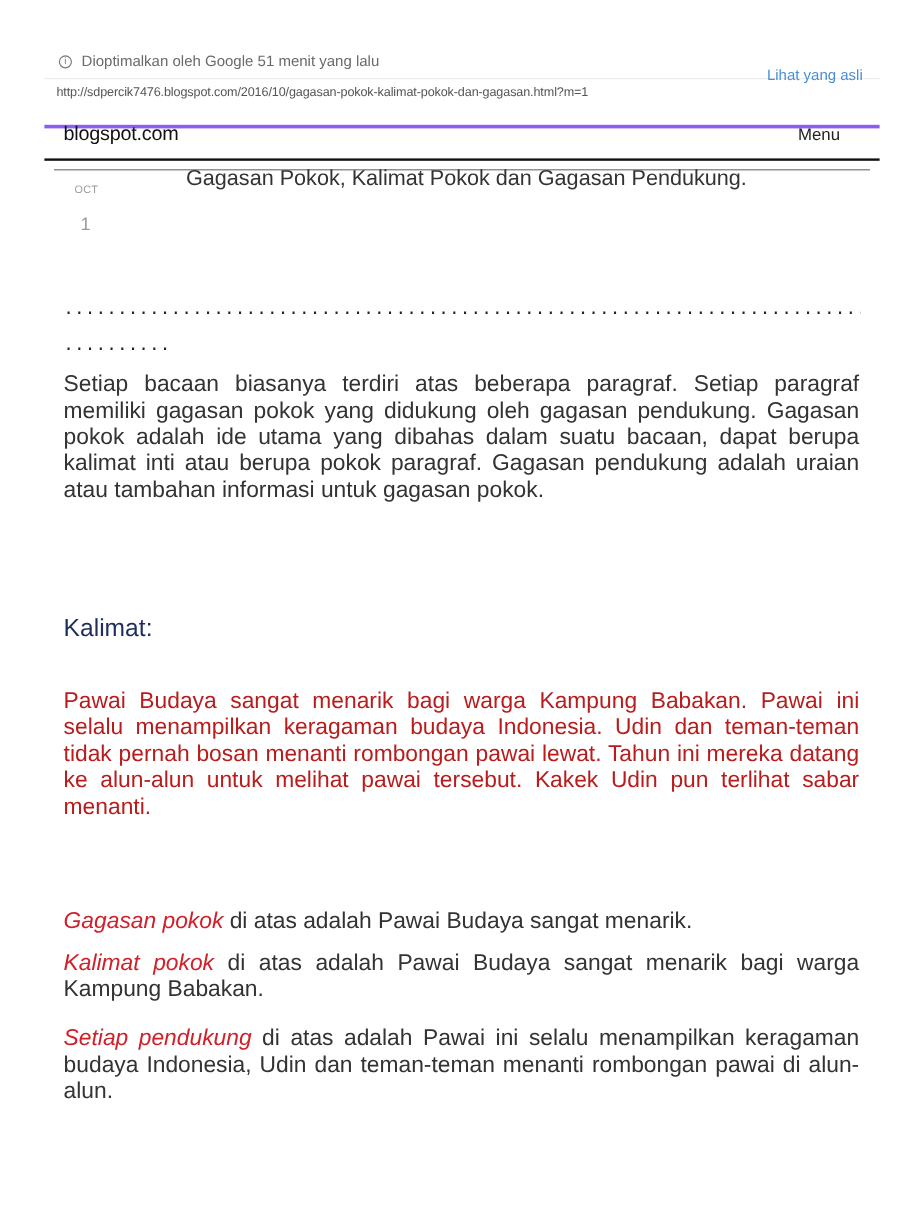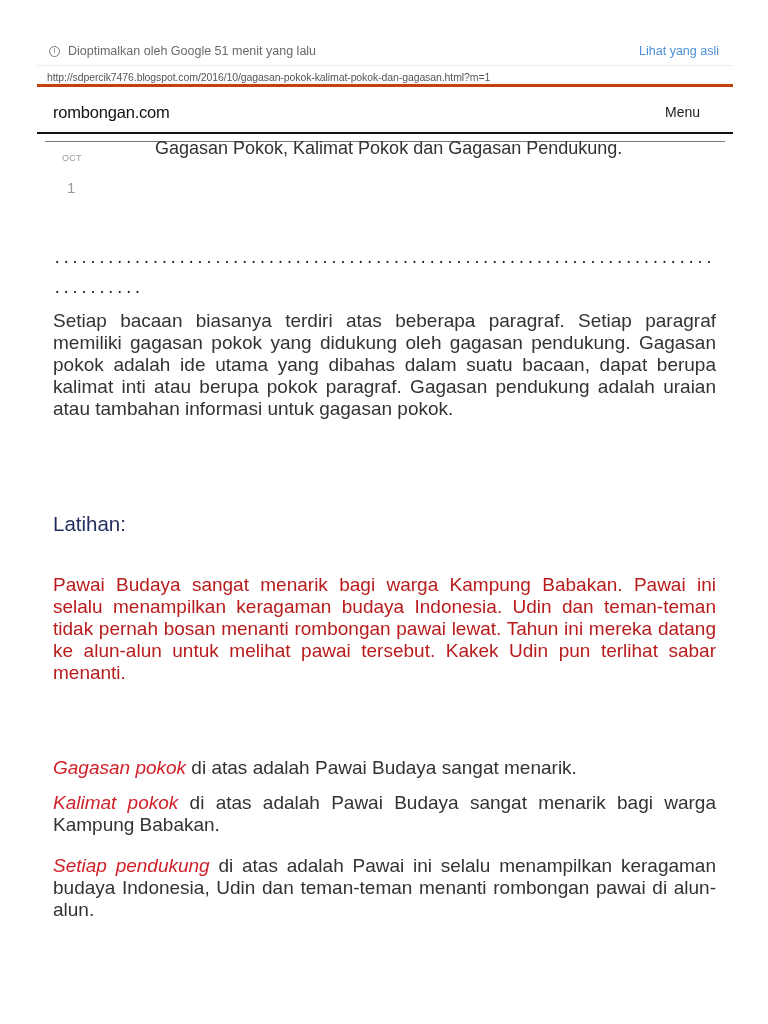--- a/index.html
+++ b/index.html
@@ -15,26 +15,26 @@
       position: absolute; left: 12px; top: 4px;
       font-size: 12.5px; color: #6a6a6a; display: flex; align-items: center;
     }
     .info-icon {
       width: 11px; height: 11px; border: 1px solid #7a7a7a; border-radius: 50%;
       display: inline-flex; align-items: center; justify-content: center;
       font-size: 8px; color: #7a7a7a; margin-right: 8px; line-height: 1;
       font-family: "DejaVu Sans", sans-serif;
     }
     .topbar .orig {
-      position: absolute; right: 14px; top: 4px; font-size: 12.5px; color: #4a8fd6;
+      position: absolute; right: 14px; top: 16px; font-size: 12.5px; color: #4a8fd6;
       text-decoration: none; cursor: pointer;
     }
     .urlbar {
-      position: absolute; left: 37px; top: 67px; width: 696px; height: 20px;
-      border-bottom: 3px solid #c2410c;
+      position: absolute; left: 37px; top: 67px; width: 696px; height: 40px;
+      border-bottom: 3px solid #8b5cf6;
     }
     .urlbar .url {
       position: absolute; left: 10px; top: 4px; font-size: 10.5px; color: #555;
       letter-spacing: -0.1px;
     }
     .siteheader {
       position: absolute; left: 37px; top: 92px; width: 696px; height: 42px;
       border-bottom: 2px solid #111;
     }
     .siteheader .brand {
@@ -83,35 +83,35 @@
     <span>Dioptimalkan oleh Google 51 menit yang lalu</span>
   </div>
   <a class="orig">Lihat yang asli</a>
 </div>
 
 <div class="urlbar">
   <span class="url">http://sdpercik7476.blogspot.com/2016/10/gagasan-pokok-kalimat-pokok-dan-gagasan.html?m=1</span>
 </div>
 
 <div class="siteheader">
-  <span class="brand">rombongan.com</span>
+  <span class="brand">blogspot.com</span>
   <span class="menu">Menu</span>
 </div>
 <div class="thinline"></div>
 
 <div class="date-month">OCT</div>
 <div class="date-day">1</div>
 <h1 class="post-title" style="font-weight:normal;">Gagasan Pokok, Kalimat Pokok dan Gagasan Pendukung.</h1>
 
 <div class="dots dots1">....................................................................................................</div>
 <div class="dots dots2">..........</div>
 
 <p class="para p1">Setiap bacaan biasanya terdiri atas beberapa paragraf. Setiap paragraf memiliki gagasan pokok yang didukung oleh gagasan pendukung. Gagasan pokok adalah ide utama yang dibahas dalam suatu bacaan, dapat berupa kalimat inti atau berupa pokok paragraf. Gagasan pendukung adalah uraian atau tambahan informasi untuk gagasan pokok.</p>
 
-<div class="latihan-label">Latihan:</div>
+<div class="latihan-label">Kalimat:</div>
 <p class="para p2">Pawai Budaya sangat menarik bagi warga Kampung Babakan. Pawai ini selalu menampilkan keragaman budaya Indonesia. Udin dan teman-teman tidak pernah bosan menanti rombongan pawai lewat. Tahun ini mereka datang ke alun-alun untuk melihat pawai tersebut. Kakek Udin pun terlihat sabar menanti.</p>
 
 <p class="para p3">
   <span class="red">Gagasan pokok</span><span> di atas adalah Pawai Budaya sangat menarik.</span>
 </p>
 <p class="para p4">
   <span class="red">Kalimat pokok</span><span> di atas adalah Pawai Budaya sangat menarik bagi warga Kampung Babakan.</span>
 </p>
 <p class="para p5">
   <span class="red">Setiap pendukung</span><span> di atas adalah Pawai ini selalu menampilkan keragaman budaya Indonesia, Udin dan teman-teman menanti rombongan pawai di alun-alun.</span>

